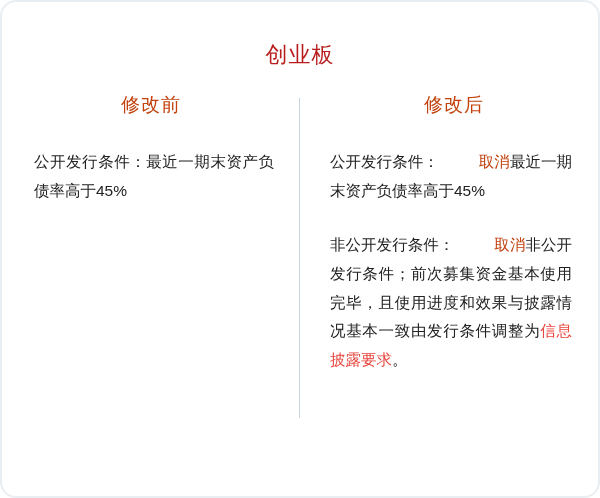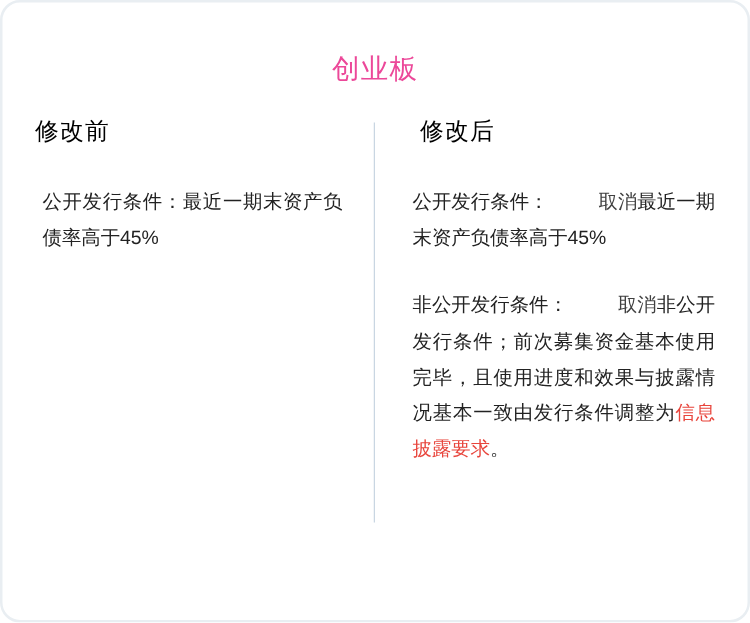--- a/index.html
+++ b/index.html
@@ -19,21 +19,21 @@
     width: 600px;
     height: 498px;
     background: #ffffff;
     border: 2px solid #e9eef2;
     border-radius: 16px;
     overflow: hidden;
   }
   .title {
     text-align: center;
     font-size: 22px;
-    color: #ec4899;
+    color: #b91c1c;
     letter-spacing: 1px;
     margin-top: 38px;
   }
   .columns {
     position: relative;
     display: flex;
     margin-top: 22px;
     padding: 0 26px;
     box-sizing: border-box;
   }
@@ -41,23 +41,23 @@
     width: 50%;
     box-sizing: border-box;
   }
   .col-left {
     padding-right: 26px;
   }
   .col-right {
     padding-left: 30px;
   }
   .col-head {
-    text-align: left;
+    text-align: center;
     font-size: 19px;
-    color: #000000;
+    color: #c2410c;
     letter-spacing: 1px;
     margin-bottom: 30px;
     font-family: Liberation Mono, monospace;
   }
   .col-head.right {
     padding-left: 6px;
   }
   .divider {
     position: absolute;
     left: 297px;
@@ -73,21 +73,21 @@
     margin-bottom: 26px;
     text-align: justify;
   }
   .block.left-block {
     padding-left: 6px;
   }
   .lead {
     font-weight: normal;
   }
   .cancel {
-    color: #404040;
+    color: #c2410c;
     margin-left: 40px;
   }
   .hl {
     color: #e8453c;
   }
   .spacer-left {
     height: 14px;
   }
 </style>
 </head>

